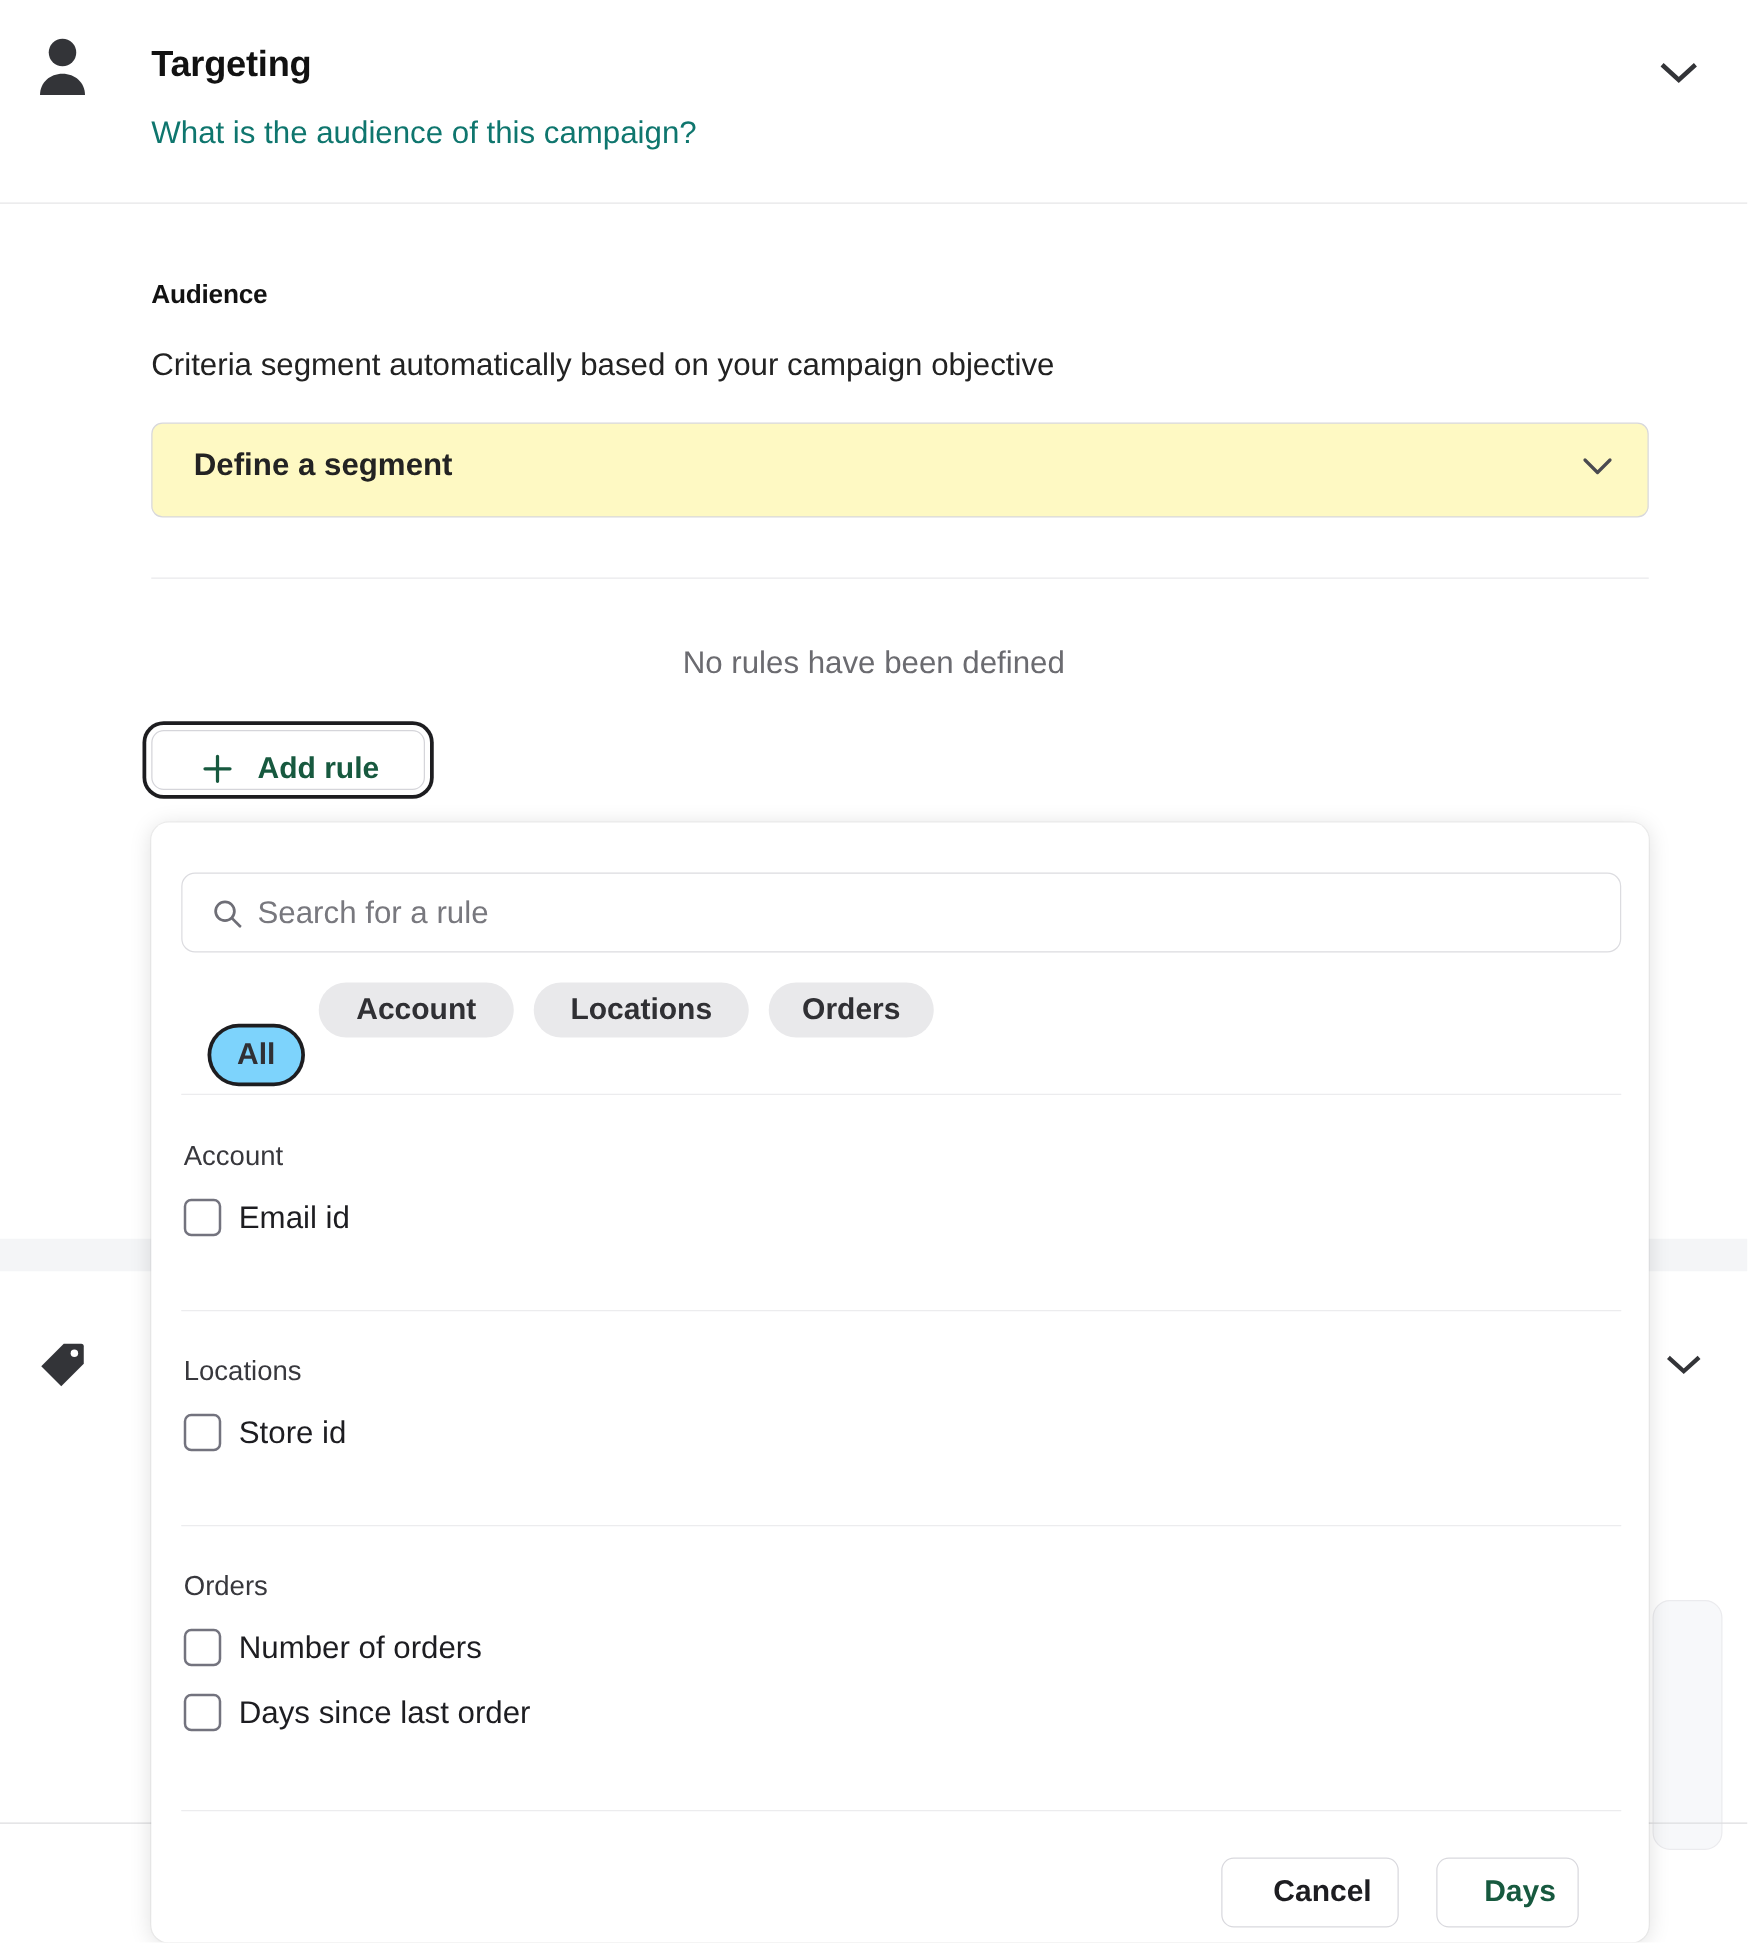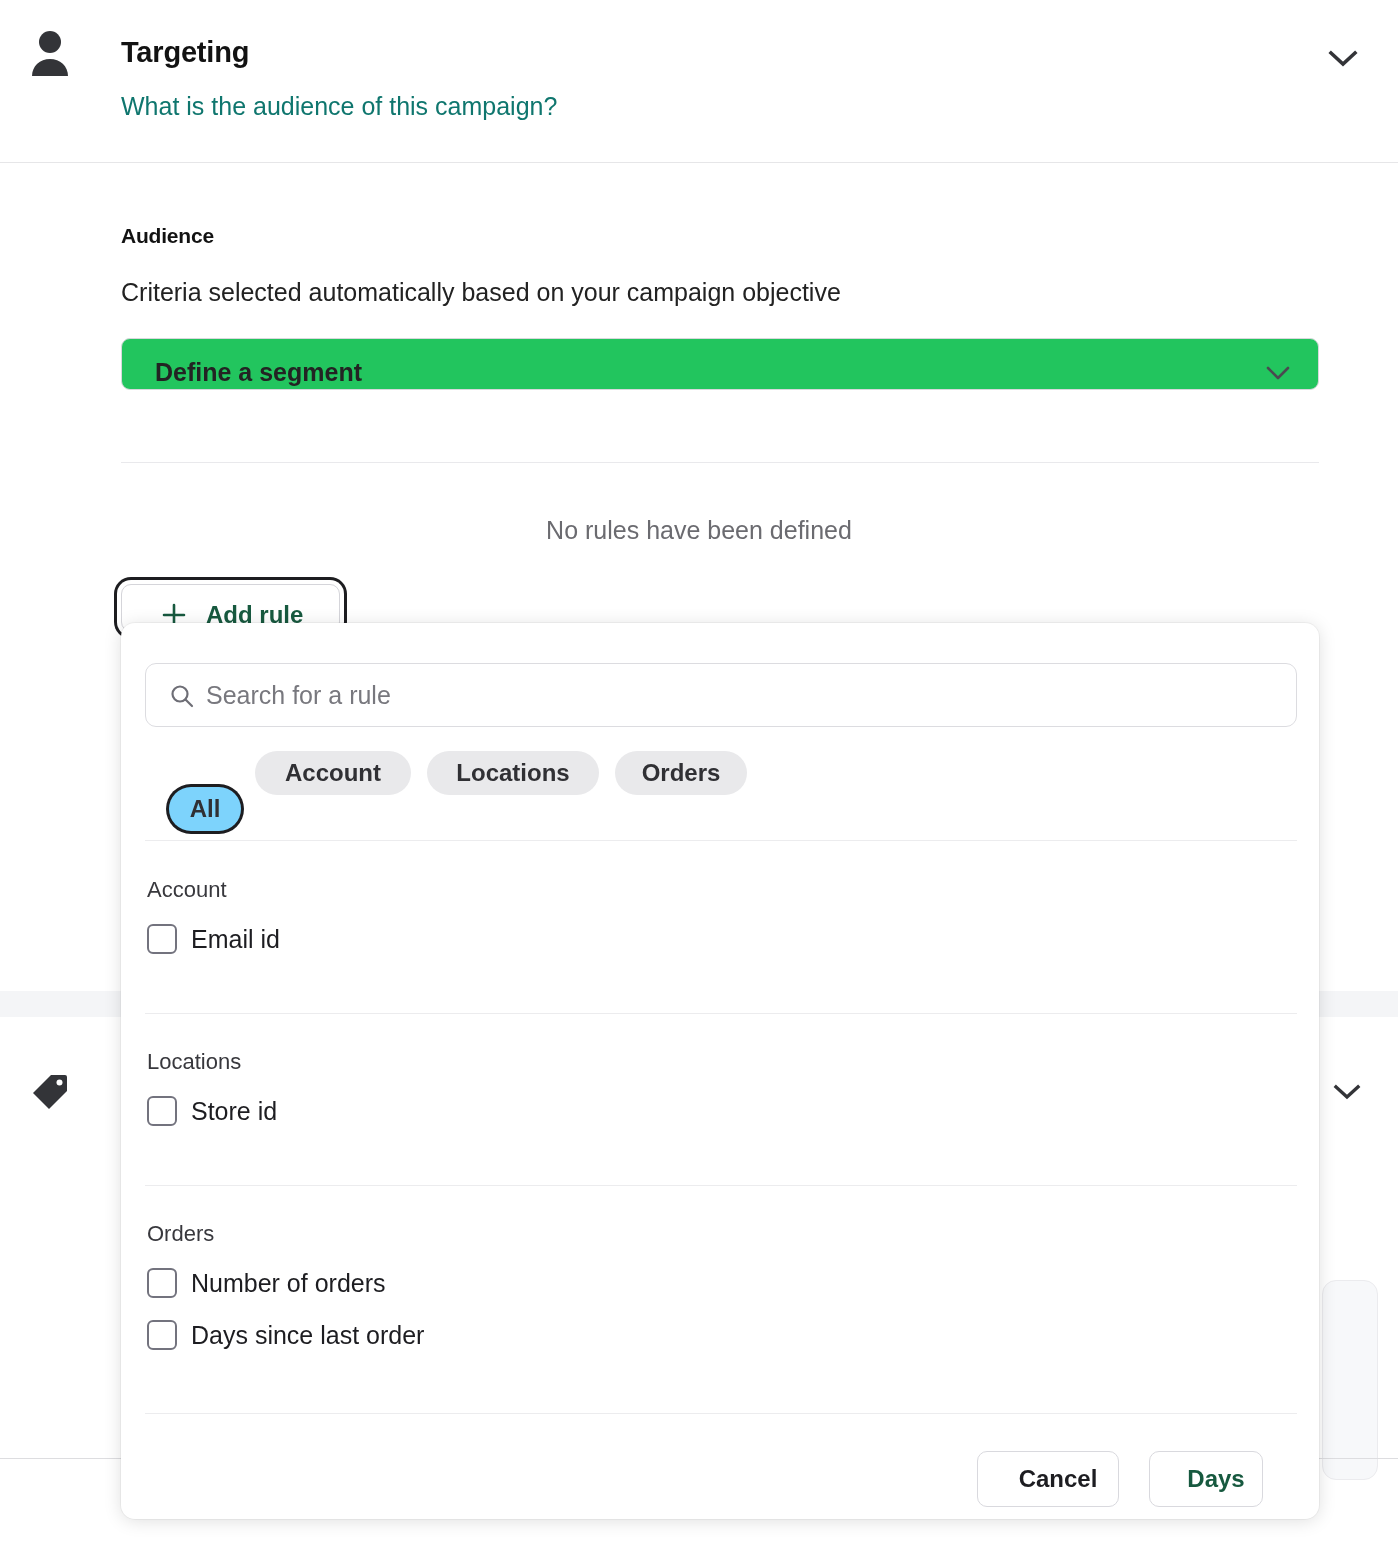--- a/index.html
+++ b/index.html
@@ -67,24 +67,24 @@
   }
   .audience-sub {
     position: absolute;
     left: 121px; top: 278px;
     font-size: 25px;
     color: #222222;
   }
   .segment-select {
     position: absolute;
     left: 121px; top: 338px;
-    width: 1198px; height: 52px;
+    width: 1198px; height: 76px;
     border: 1px solid #d8d8dc;
     border-radius: 9px;
-    background: #22c55e;
+    background: #fef9c3;
     cursor: pointer;
   }
   .segment-select .label {
     position: absolute;
     left: 33px; top: 19px;
     font-size: 25px;
     font-weight: 700;
     color: #232323;
   }
   .segment-select .chev {
@@ -162,21 +162,21 @@
   .bg-divider-bottom {
     position: absolute;
     left: 0; top: 1458px;
     width: 1398px; height: 1px;
     background: #dddde0;
   }
 
   
   .popup {
     position: absolute;
-    left: 121px; top: 623px;
+    left: 121px; top: 658px;
     width: 1198px; height: 896px;
     background: #ffffff;
     border-radius: 14px;
     box-shadow: 0 2px 18px rgba(0,0,0,0.13), 0 0 0 1px rgba(0,0,0,0.04);
     overflow: hidden;
   }
 
   .search-box {
     position: absolute;
     left: 24px; top: 40px;
@@ -296,21 +296,21 @@
     <div class="section-sub">What is the audience of this campaign?</div>
     <span class="header-chevron">
       <svg width="34" height="28" viewBox="0 0 34 28">
         <path d="M5 9 L17 20 L29 9" fill="none" stroke="#333438" stroke-width="3.6" stroke-linecap="square"></path>
       </svg>
     </span>
   </div>
   <div class="divider-full" style="top:162px;"></div>
 
   <div class="audience-title">Audience</div>
-  <div class="audience-sub">Criteria selected automatically based on your campaign objective</div>
+  <div class="audience-sub">Criteria segment automatically based on your campaign objective</div>
 
   <div class="segment-select">
     <span class="label">Define a segment</span>
     <span class="chev">
       <svg width="28" height="20" viewBox="0 0 28 20">
         <path d="M4 5 L14 15 L24 5" fill="none" stroke="#4a4a50" stroke-width="2.6" stroke-linecap="round" stroke-linejoin="round"></path>
       </svg>
     </span>
   </div>
 

